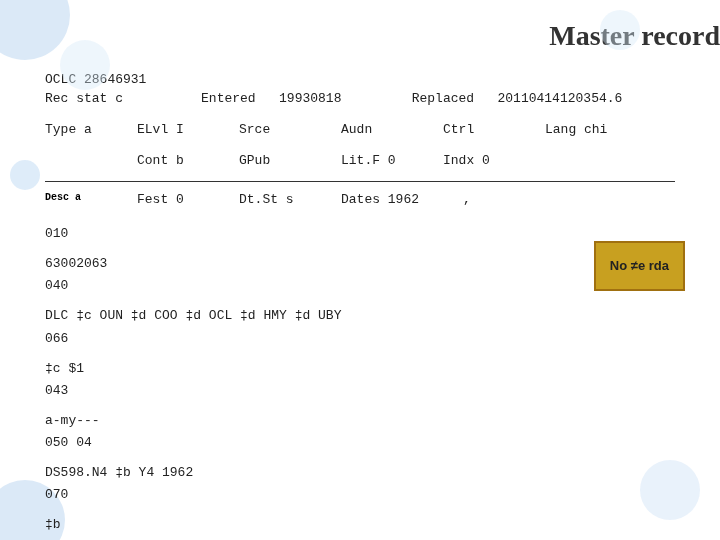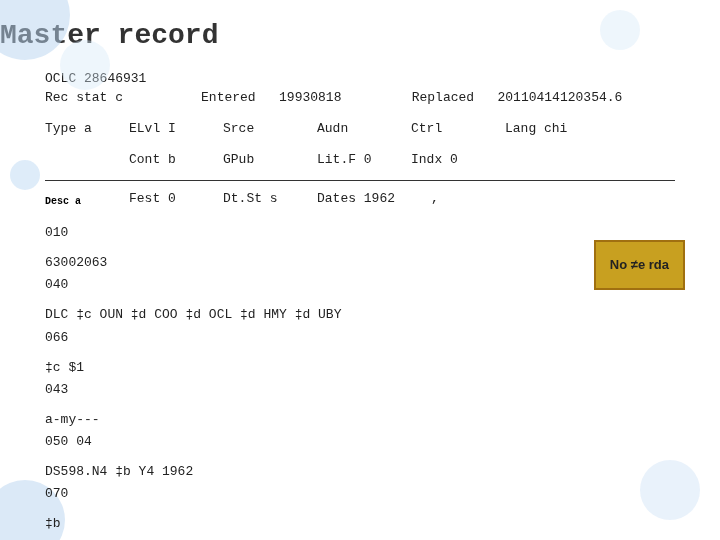--- a/index.html
+++ b/index.html
@@ -62,48 +62,47 @@
       width: 40px;
       height: 40px;
       background: #d4e8f8;
       top: 10px;
       right: 80px;
       opacity: 0.4;
     }
 
     
     .page-title {
-      text-align: left;
+      text-align: right;
       font-size: 28px;
       font-weight: bold;
       color: #333;
       padding-top: 20px;
       padding-bottom: 20px;
-      font-family: Liberation Mono, monospace;
+      font-family: Liberation Serif, serif;
     }
 
     
     .content {
       padding: 0 45px;
     }
 
     
     .record-section {
       margin-bottom: 10px;
       font-size: 13px;
       color: #222;
       line-height: 1.6;
     }
 
     .record-row {
       display: flex;
-      gap: 4px;
+      gap: 12px;
       flex-wrap: nowrap;
       white-space: nowrap;
-      align-items: flex-end;
     }
 
     
     .desc-label {
       font-weight: bold;
       font-size: 10px;
       color: #000;
     }
 
     

